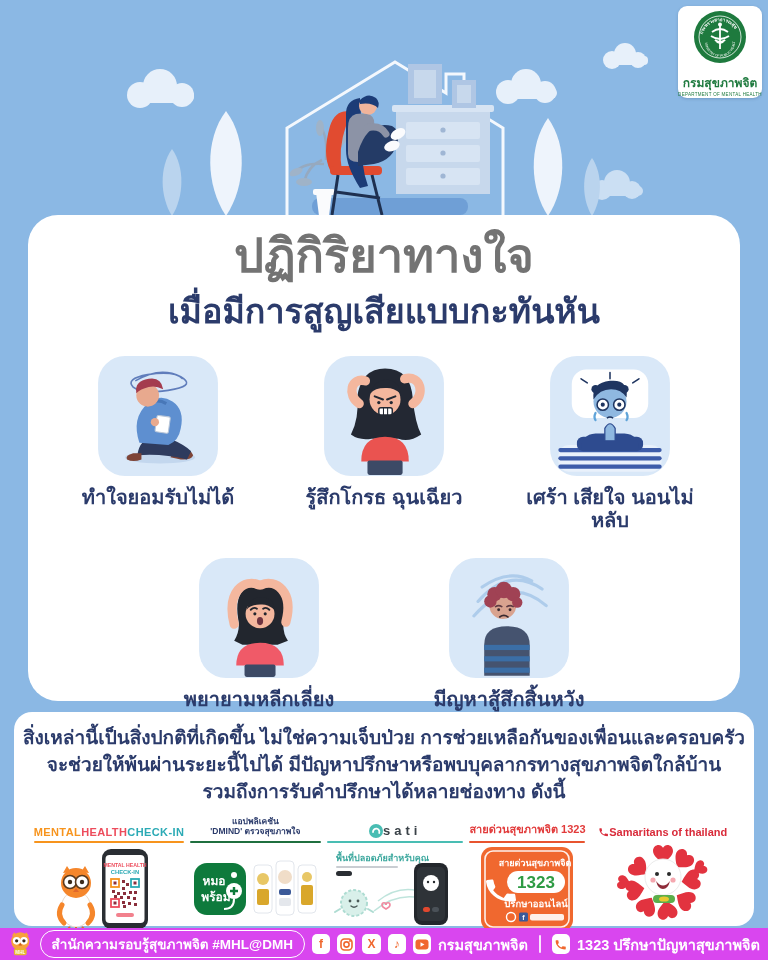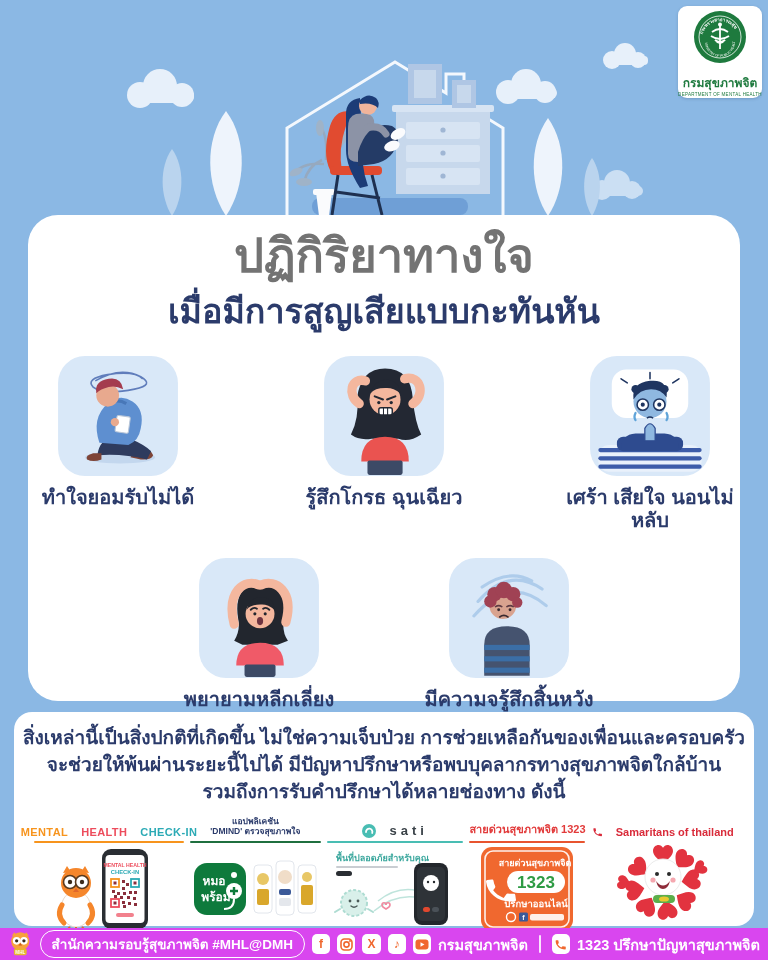--- a/index.html
+++ b/index.html
@@ -12,32 +12,32 @@
   .logo-box{left:678px;top:6px;width:84px;height:92px;background:#fff;border-radius:9px;
     box-shadow:0 1px 3px rgba(40,70,110,.25);text-align:center;}
   .logo-name{color:#1E7A3E;font-weight:bold;font-size:12px;margin-top:1px;}
   .logo-en{color:#1E7A3E;font-size:4.5px;letter-spacing:.3px;}
   
   .main-card{left:28px;top:215px;width:712px;height:486px;background:#fff;border-radius:30px;
     text-align:center;}
   .title{margin-top:16px;font-size:47px;line-height:1.05;font-weight:700;color:#737373;}
   .subtitle{margin-top:4px;font-size:34px;font-weight:800;color:#2B3B6B;}
   .react-row{display:flex;justify-content:center;align-items:flex-start;}
-  .row1{margin-top:16px;gap:86px;}
+  .row1{margin-top:16px;gap:46px;}
   .row2{margin-top:24px;gap:70px;}
   .react{width:180px;display:flex;flex-direction:column;align-items:center;}
   .tile{width:124px;height:124px;}
   .caption{margin-top:8px;font-size:20px;font-weight:800;color:#2B3B6B;line-height:1.15;
     max-width:190px;}
   
   .bottom-card{left:14px;top:712px;width:740px;height:214px;background:#fff;border-radius:18px;}
   .advice{margin-top:13px;text-align:center;font-size:19px;font-weight:800;color:#2B3B6B;line-height:1.42;}
   .channels{display:flex;justify-content:center;gap:6px;padding:8px 20px 0 20px;}
   .channel{display:flex;flex-direction:column;align-items:center;}
-  .ch-head{height:24px;display:flex;align-items:flex-end;justify-content:center;gap:13px;
+  .ch-head{height:24px;display:flex;align-items:flex-end;justify-content:center;gap:0;
     font-weight:800;white-space:nowrap;}
   .ch-rule{width:100%;height:2px;margin-top:3px;border-radius:1px;}
   .ch-body{flex:1;display:flex;align-items:center;justify-content:center;margin-top:4px;}
   .w1{width:150px}.w2{width:134px}.w3{width:140px}.w4{width:116px}.w5{width:146px}
   .mh-o{color:#F7941D;font-size:11px;letter-spacing:.4px;}
   .mh-r{color:#ED4C5C;font-size:11px;letter-spacing:.4px;}
   .mh-t{color:#2BAAB5;font-size:11px;letter-spacing:.4px;}
   .dm-head{flex-direction:column;align-items:center;gap:0;font-size:8.5px;color:#2B3B6B;line-height:1.2;}
   .sati-word{color:#3A4248;font-size:13px;letter-spacing:4px;font-weight:700;}
   .hot-head{color:#E23B3B;font-size:11px;}
@@ -259,21 +259,21 @@
           <circle cx="42" cy="44" r="6" fill="#A04254"></circle>
             <circle cx="46" cy="37" r="7" fill="#A04254"></circle>
           <circle cx="55" cy="33" r="8" fill="#A04254"></circle>
             <circle cx="64" cy="37" r="7" fill="#A04254"></circle>
           <circle cx="68" cy="45" r="5" fill="#A04254"></circle>
           <path d="M47 49 q3 -2 6 0 M58 49 q3 -2 6 0" stroke="#5E3B44" stroke-width="1.6" fill="none" stroke-linecap="round"></path>
           <circle cx="50" cy="52" r="1.4" fill="#3A2A30"></circle>
             <circle cx="61" cy="52" r="1.4" fill="#3A2A30"></circle>
           <path d="M51 59 q4 -3 8 0" stroke="#3A2A30" stroke-width="1.6" fill="none" stroke-linecap="round"></path>
         </svg>
-        <div class="caption">มีความจรู้สึกสิ้นหวัง</div>
+        <div class="caption">มีญหาสู้สึกสิ้นหวัง</div>
       </div>
     </div>
   </div>
 
   <div class="abs bottom-card">
     <div class="advice">
       <div>สิ่งเหล่านี้เป็นสิ่งปกติที่เกิดขึ้น ไม่ใช่ความเจ็บป่วย การช่วยเหลือกันของเพื่อนและครอบครัว</div>
       <div>จะช่วยให้พ้นผ่านระยะนี้ไปได้ มีปัญหาปรึกษาหรือพบบุคลากรทางสุขภาพจิตใกล้บ้าน</div>
       <div>รวมถึงการรับคำปรึกษาได้หลายช่องทาง ดังนี้</div>
     </div>

